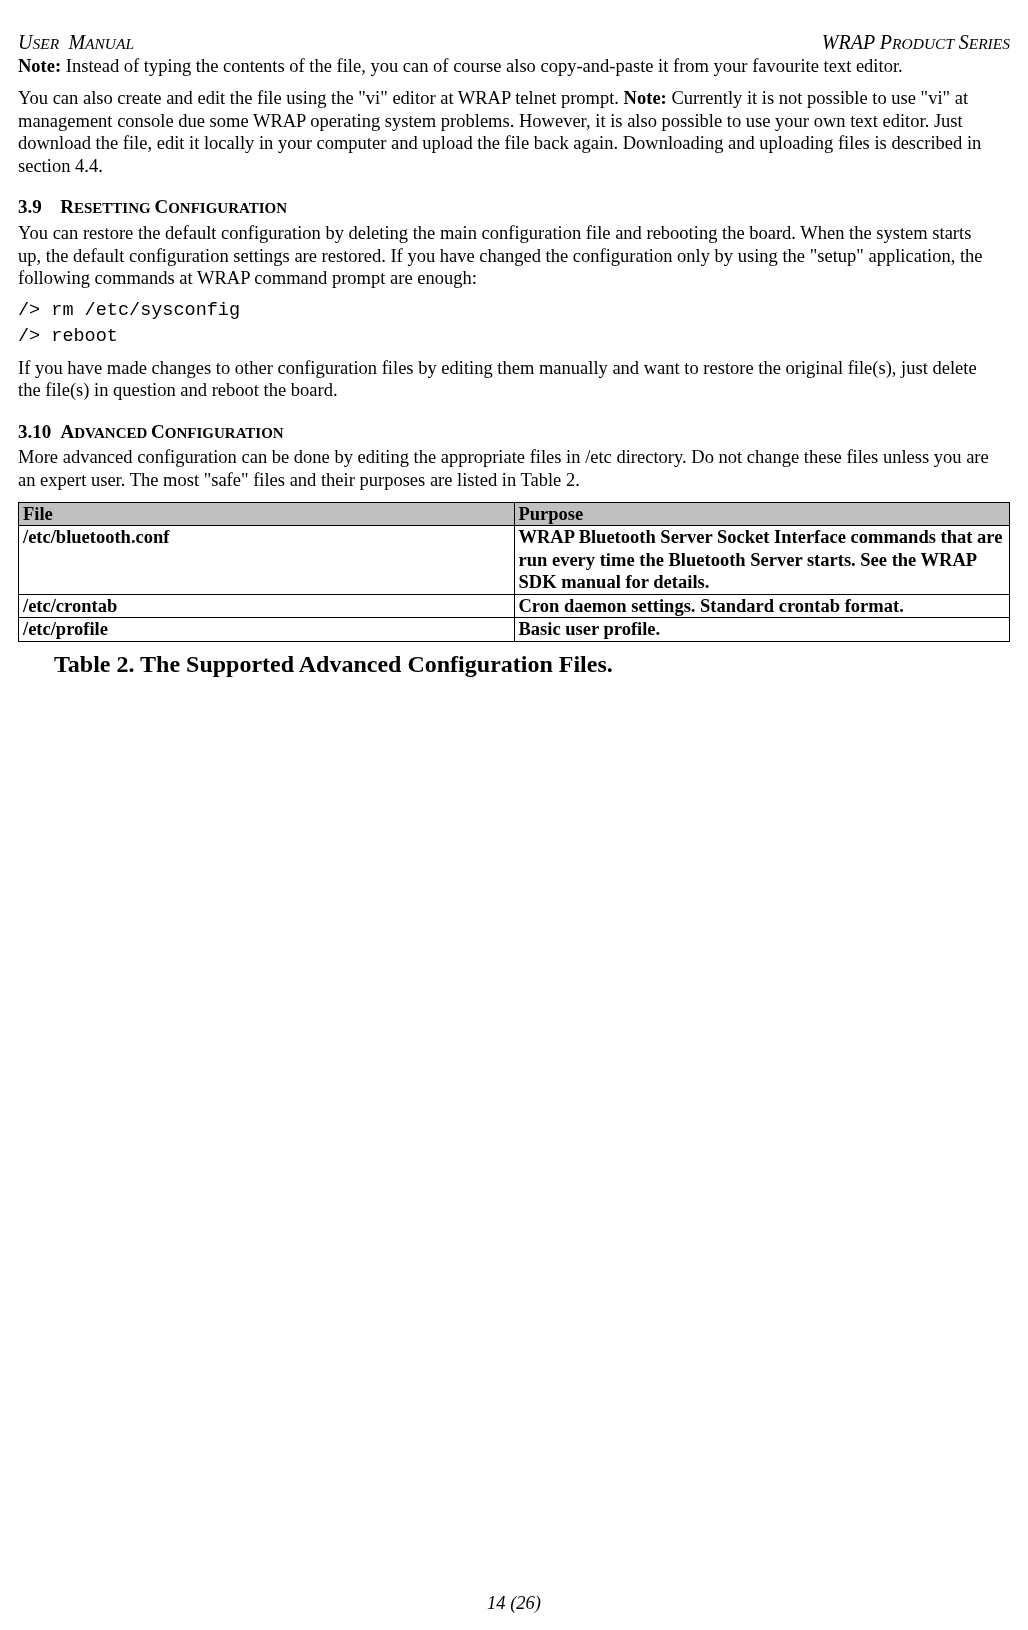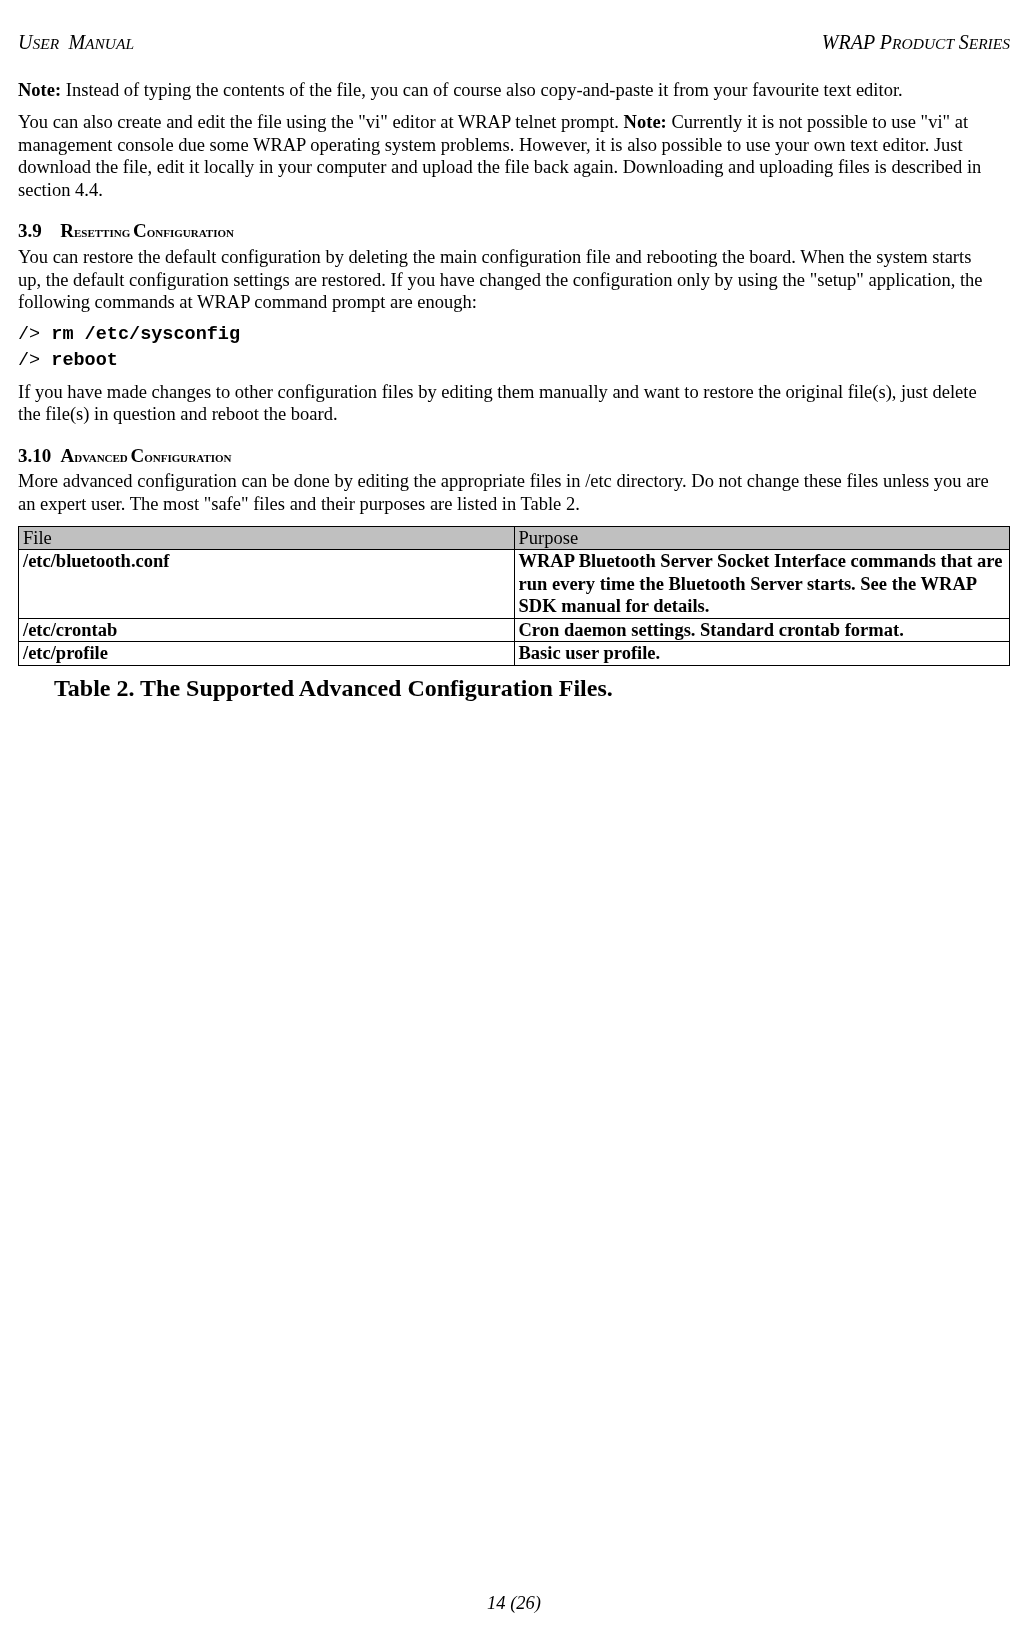--- a/index.html
+++ b/index.html
@@ -11,51 +11,50 @@
       padding: 30px 18px 18px 18px;
       width: 1028px;
       box-sizing: border-box;
       color: #000;
     }
     .hdr {
       display: flex;
       justify-content: space-between;
       font-style: italic;
       font-family: "Times New Roman", Times, serif;
-      margin-bottom: 24px;
     }
     .hdr .sc-first { font-size: 20px; font-style: italic; }
     .hdr .sc-rest  { font-size: 15.5px; font-style: italic; }
     .para { margin: 0 12px 10px 0; }
     .note-b { font-weight: bold; }
     .sec-head { margin-top: 18px; margin-bottom: 3px; }
     .sec-num { font-weight: bold; font-size: 19px; }
     .sec-title { font-weight: bold; }
     .sc-h-first { font-size: 19px; }
-    .sc-h-rest  { font-size: 11px; text-align: center; }
+    .sc-h-rest  { font-size: 15px; text-align: center; }
     .mono-line { font-family: "Courier New", Courier, monospace; font-size: 18.5px; margin: 2px 0 4px 0; }
     .mono-prompt { }
-    .mono-cmd { font-weight: bold; text-align: right; }
+    .mono-cmd { font-weight: normal; text-align: right; }
     table.cfg {
       border-collapse: collapse;
       width: 100%;
       margin-top: 4px;
       font-size: 18.5px;
     }
     table.cfg td, table.cfg th {
       border: 1px solid #000;
       padding: 0 4px 0 4px;
       vertical-align: top;
       text-align: left;
       line-height: 1.22;
       font-weight: bold;
     }
     table.cfg th {
       background: #c0c0c0;
-      font-weight: normal;
+      font-weight: bold;
     }
     .caption {
       font-weight: bold;
       margin: 8px 0 18px 36px;
       font-size: 24px;
     }
     .footer {
       text-align: center;
       font-style: italic;
       position: absolute;

